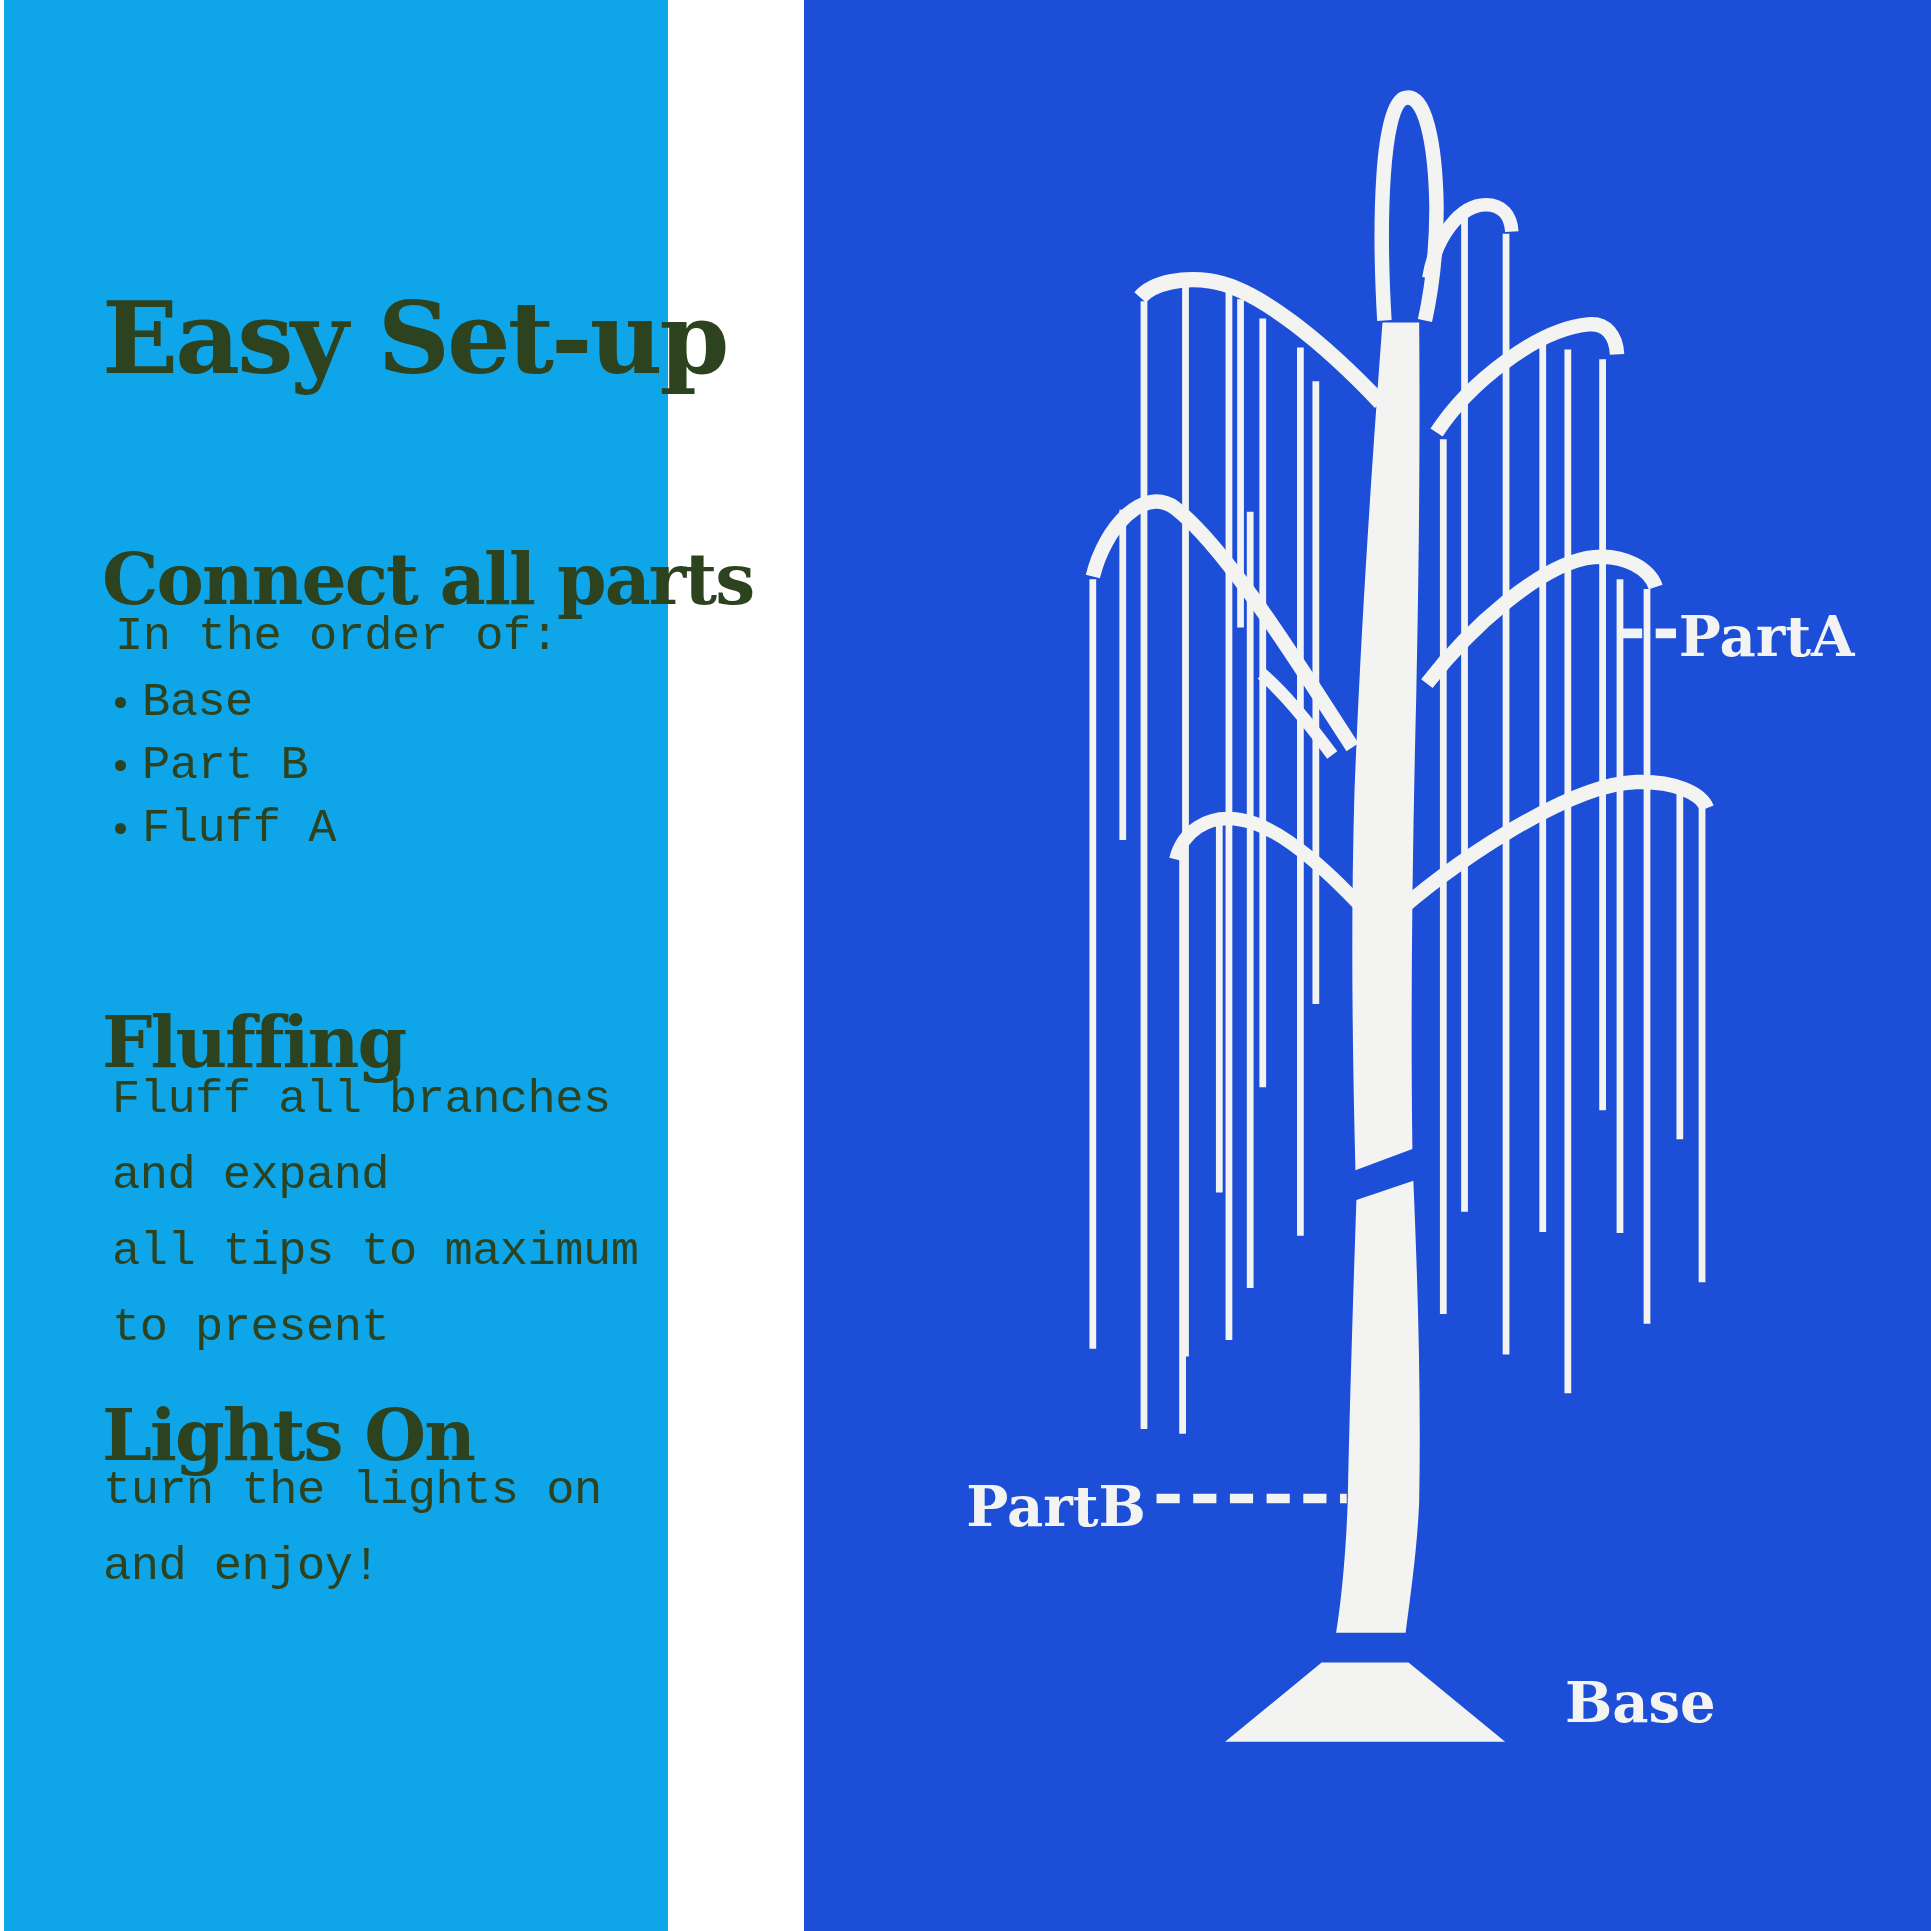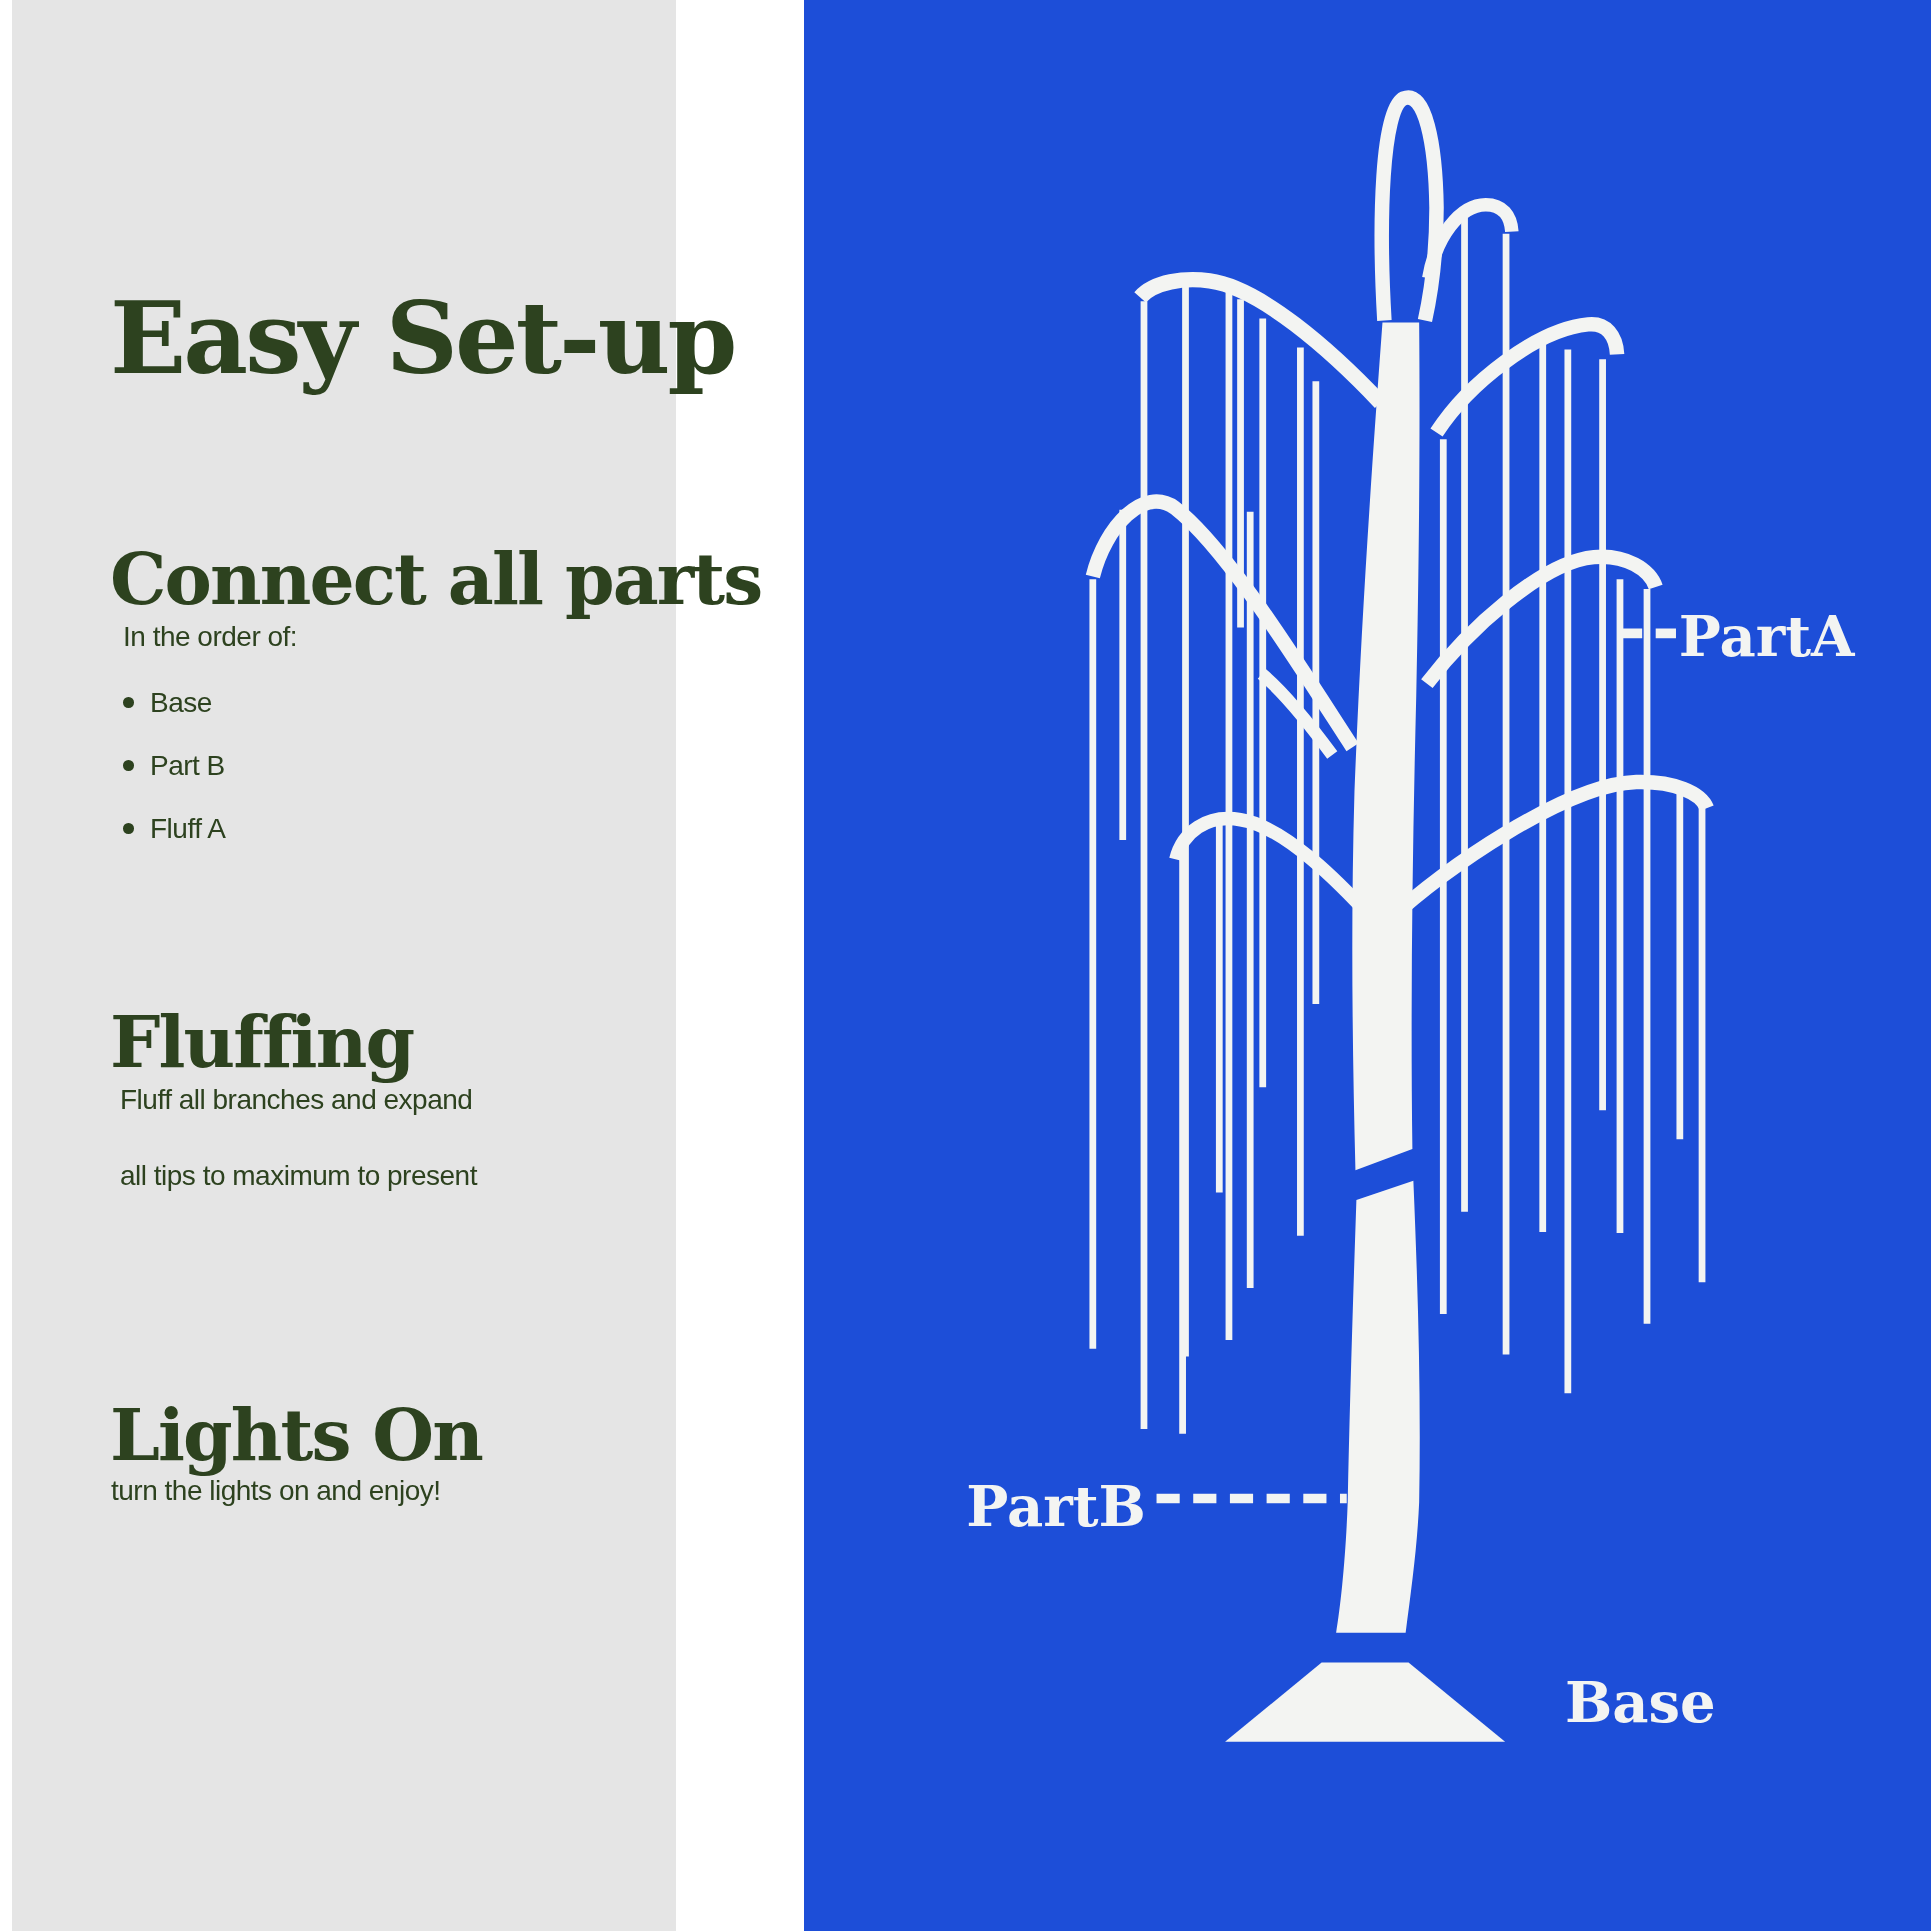--- a/index.html
+++ b/index.html
@@ -1,38 +1,38 @@
 <!DOCTYPE html>
 <html><head>
 <meta charset="utf-8">
 <style>
   html,body{margin:0;padding:0;}
   body{
     width:1931px;height:1931px;position:relative;overflow:hidden;
     font-family:"Liberation Sans", sans-serif;
   }
   .panel{position:absolute;top:0;bottom:0;}
-  .panel-left{left:12px;width:664px;background:#e5e5e5;}
+  .panel-left{left:4px;width:664px;background:#0ea5e9;}
   .panel-right{left:804px;width:1165px;background:#1d4ed8;}
 
   .serif{font-family:"DejaVu Serif", serif;font-weight:700;color:#2d421f;}
 
   .title{
     position:absolute;left:98px;top:216px;
     font-size:100px;letter-spacing:-2.9px;line-height:1.1;white-space:nowrap;
   }
   .h2{
     position:absolute;left:98px;
     font-size:71px;letter-spacing:-1.9px;line-height:1.1;white-space:nowrap;
   }
   .h2-connect{top:481px;}
   .h2-fluffing{top:944px;}
   .h2-lights{top:1337px;}
 
-  .body-text{color:#2d421f;font-size:28px;letter-spacing:-0.5px;}
+  .body-text{color:#2d421f;font-size:47px;letter-spacing:-0.5px;font-family:Liberation Mono, monospace;}
   .intro{position:absolute;left:111px;top:614px;line-height:46px;}
   .bullets{position:absolute;left:111px;top:671px;}
   .bullet-row{display:flex;align-items:center;height:63px;}
   .bullet-dot{
     width:10.6px;height:10.6px;border-radius:50%;background:#2d421f;
     margin-right:16.4px;flex:0 0 auto;
   }
   .para{position:absolute;line-height:76px;}
   .para-fluffing{left:108px;top:1062px;}
   .para-lights{left:99px;top:1453px;}

